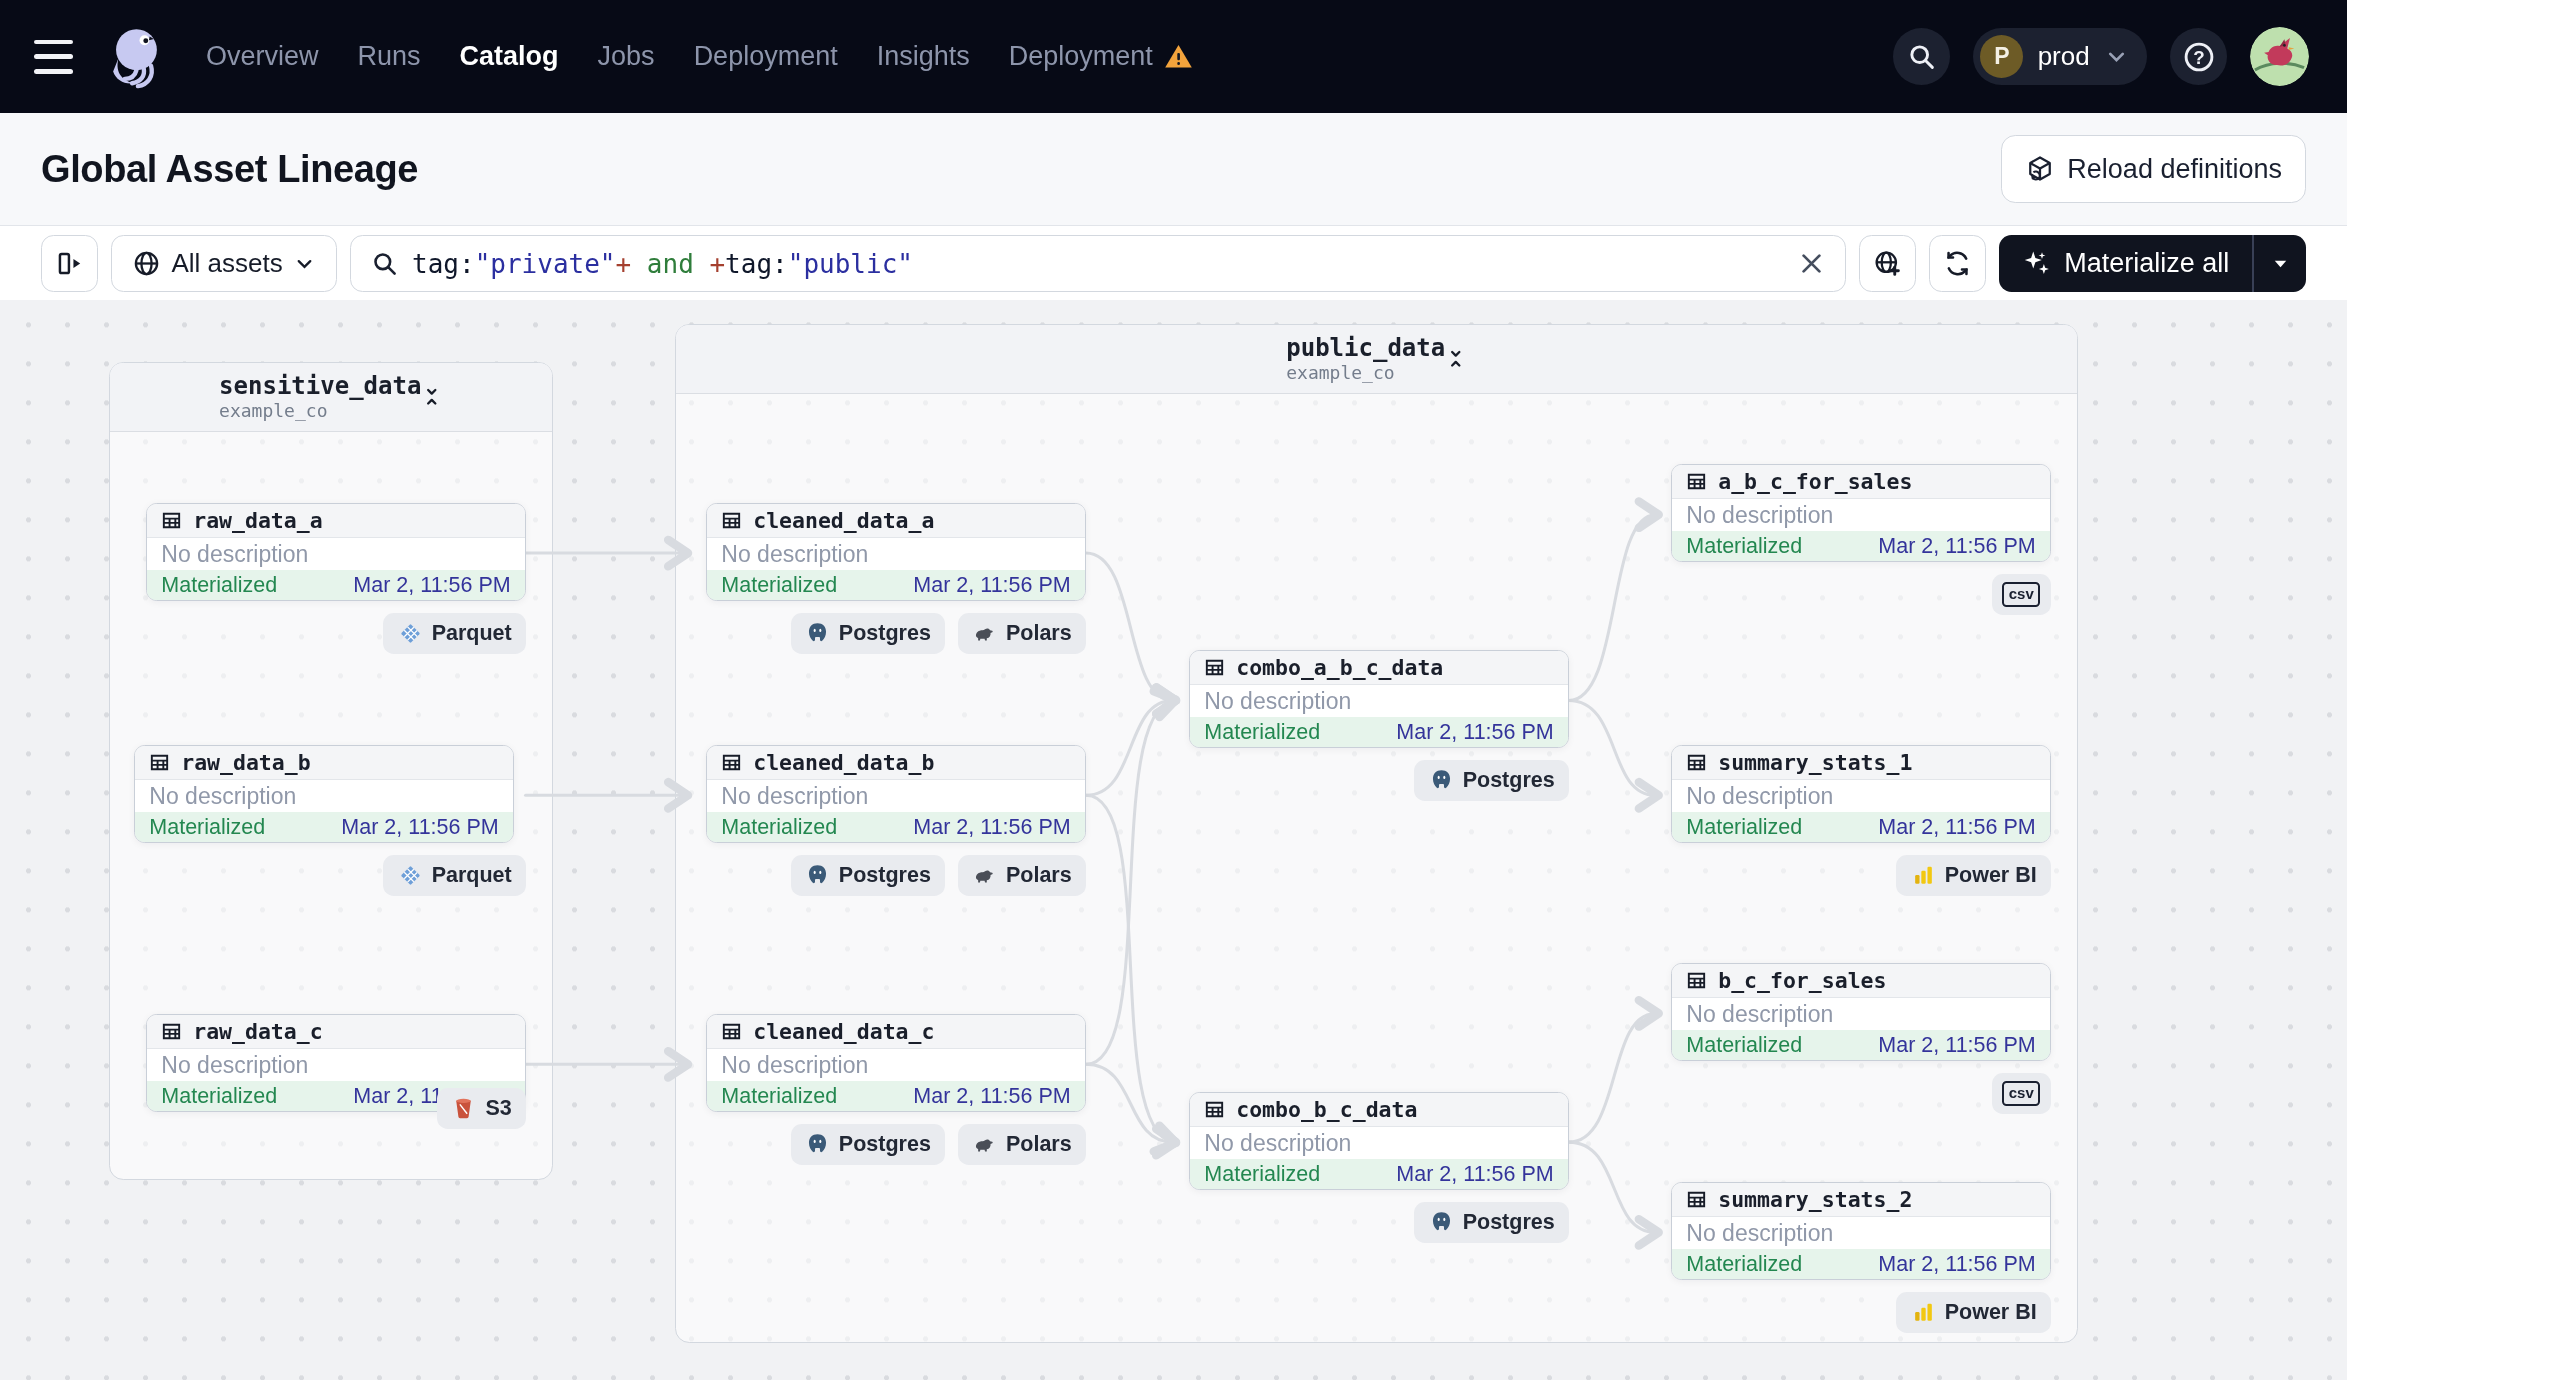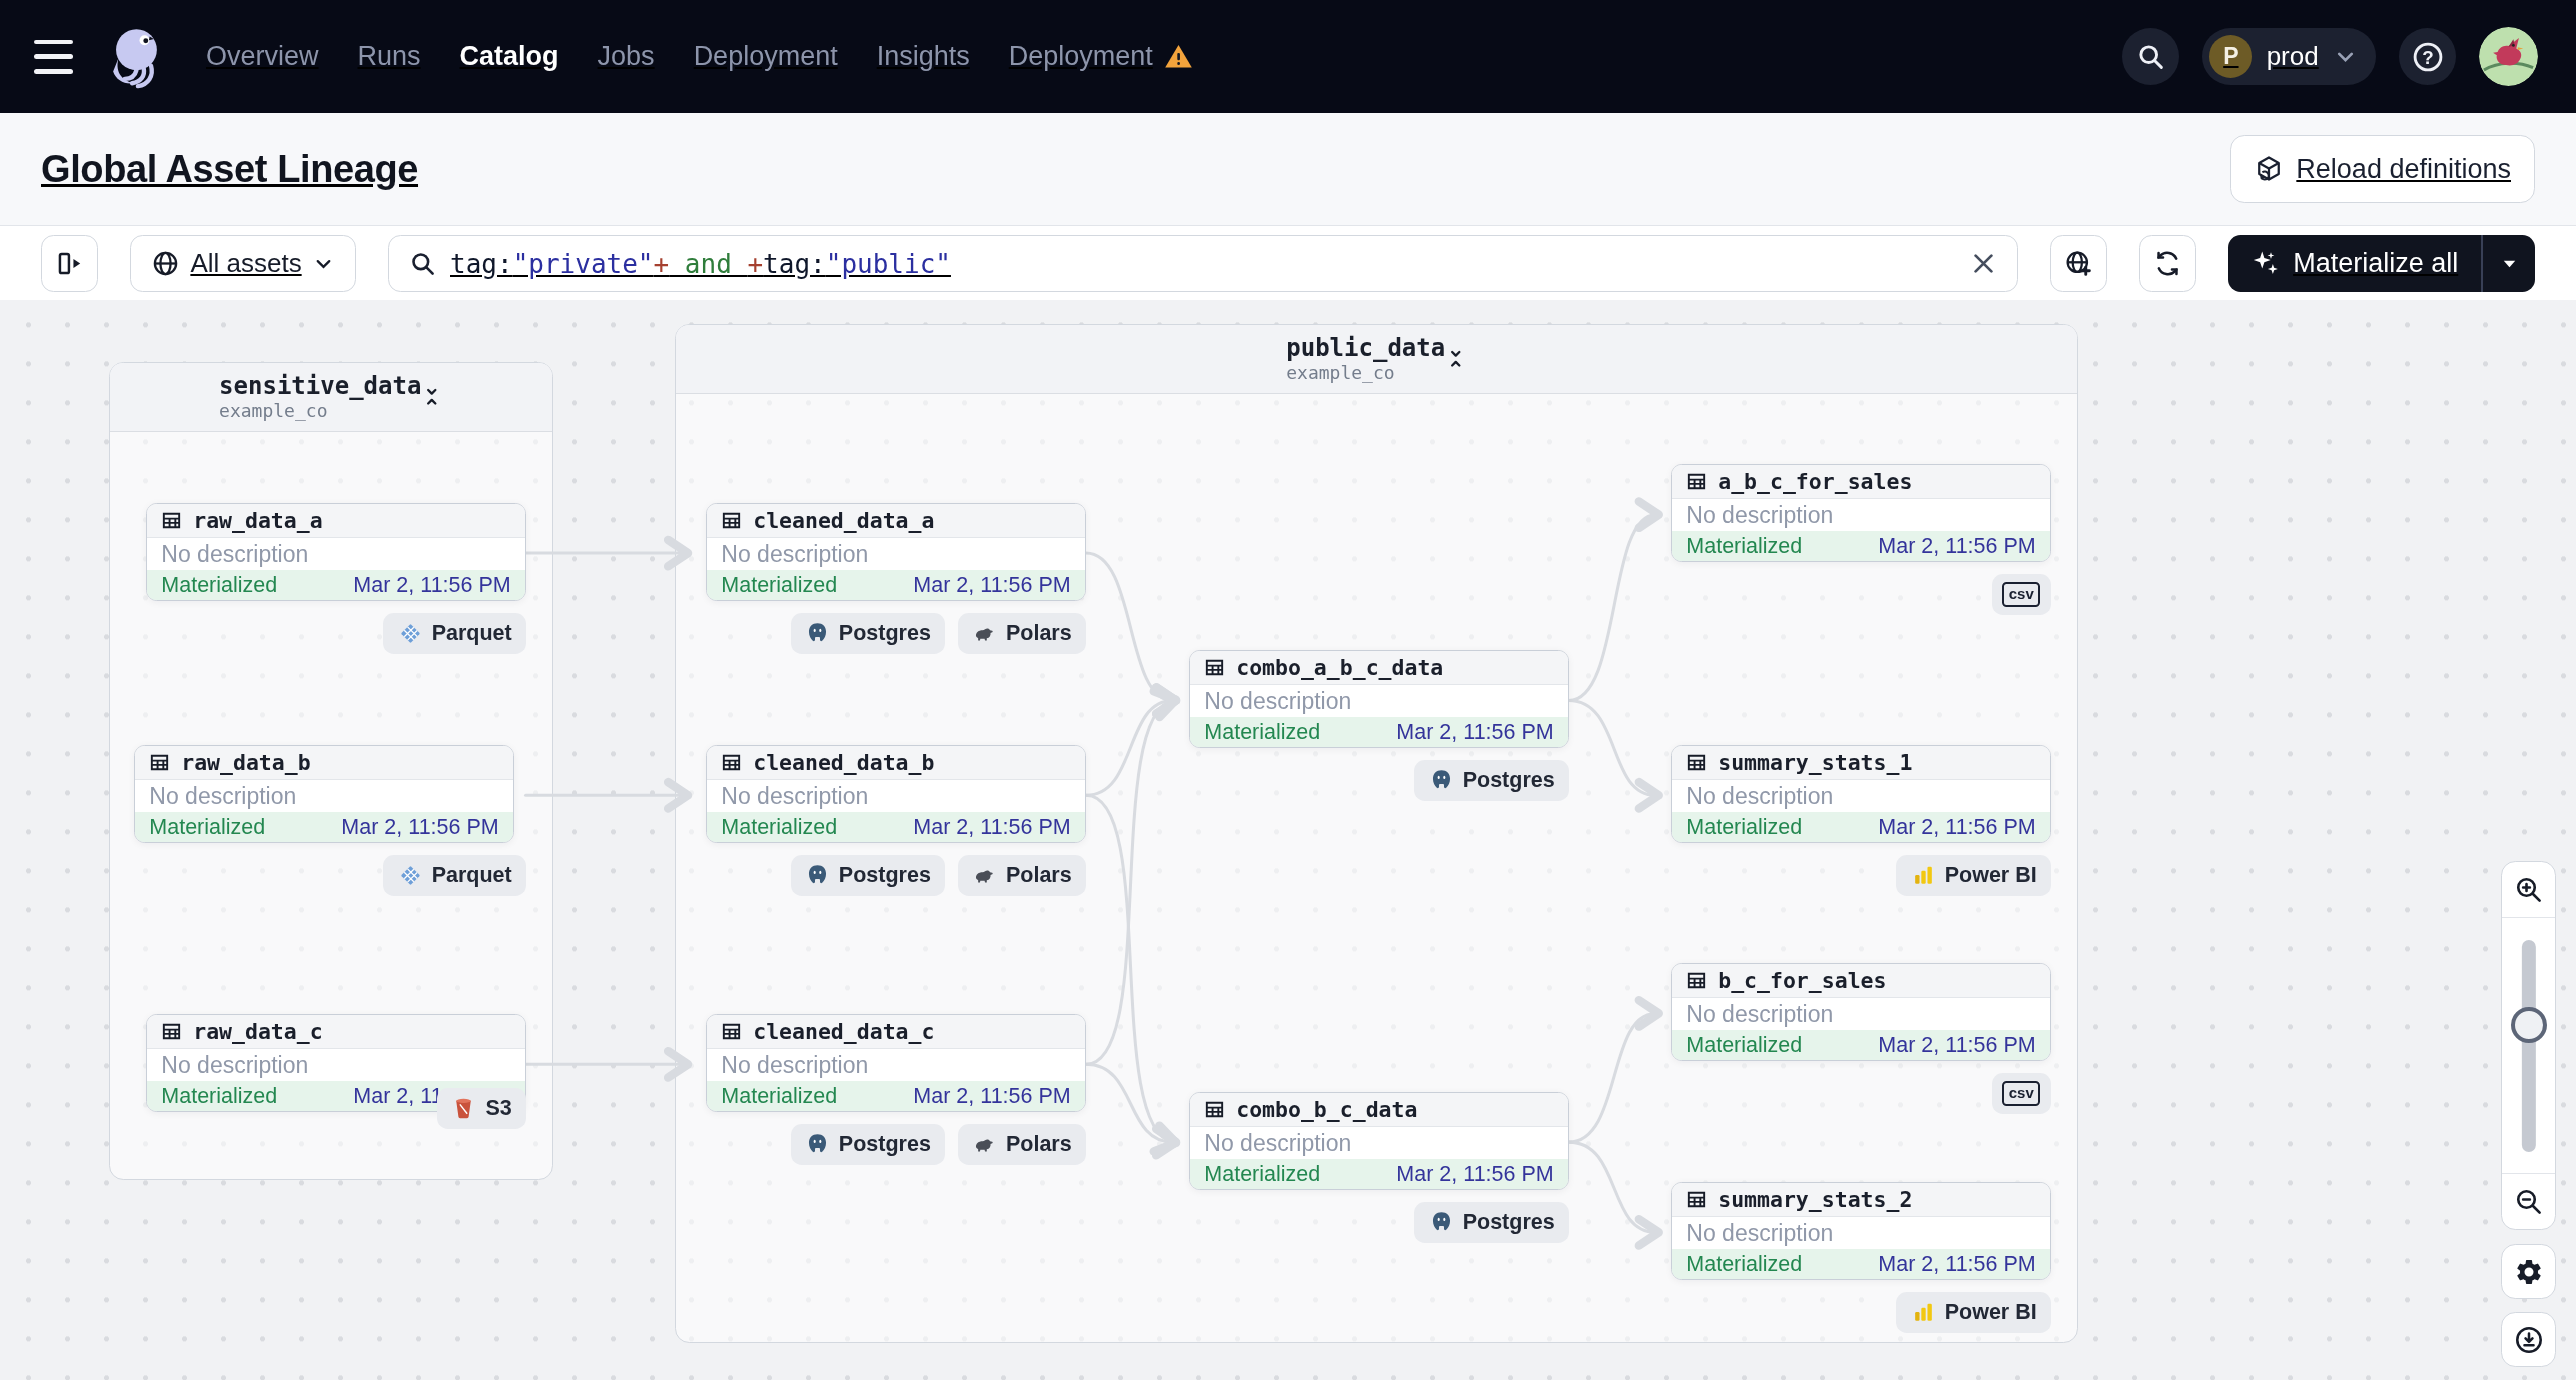--- a/index.html
+++ b/index.html
@@ -6,21 +6,21 @@
     --nav-bg:#070a16; --nav-inactive:#8d95ab; --chip-bg:#1c2130;
     --border:#d3d8df; --line:#e2e5ea; --ink:#11151f; --mono-ink:#1a1f2b;
     --desc:#9098a9; --green:#238750; --green-bg:#e6f4eb; --indigo:#34349b;
     --edge:#d8dbe0; --pill:#e9ebef; --canvas:#f1f2f4; --dot:#d9dbdf;
     --card-border:#c9cfd8; --card-head:#f4f5f7; --group-head:#f2f3f6;
   }
   *{margin:0;padding:0;box-sizing:border-box;}
   html,body{width:2576px;height:1380px;}
   body{font-family:"Liberation Sans",sans-serif;overflow:hidden;background:#fff;}
   .mono{font-family:"DejaVu Sans Mono","Liberation Mono",monospace;}
-  .page{position:relative;width:2576px;height:1380px;overflow:hidden;text-decoration:underline;}
+  .page{position:relative;width:2347px;height:1380px;overflow:hidden;}
 
   
   .nav{height:113px;background:var(--nav-bg);display:flex;align-items:center;padding:0 38px 0 34px;}
   .hamburger{width:39px;height:34px;display:flex;flex-direction:column;justify-content:space-between;cursor:pointer;}
   .hamburger span{display:block;height:4.5px;border-radius:2.7px;background:#f2f3f7;}
   .logo{width:70px;height:70px;margin-left:27px;}
   .nav-menu{display:flex;align-items:center;gap:39px;margin-left:36px;}
   .nav-item{font-size:27px;font-weight:500;color:var(--nav-inactive);cursor:pointer;display:flex;align-items:center;gap:10.7px;}
   .nav-item.active{color:#fff;font-weight:600;}
   .warn-ico{width:29px;height:29px;}
@@ -31,21 +31,21 @@
   .env-name{color:#fff;font-size:26px;font-weight:500;}
   .chev{color:#99a1b5;}
   .avatar{width:59px;height:59px;border-radius:50%;overflow:hidden;cursor:pointer;}
 
   
   .header-row{height:113px;background:#f7f8fa;border-bottom:1.8px solid var(--line);display:flex;align-items:center;justify-content:space-between;padding:0 41px;}
   .page-title{font-size:38px;font-weight:700;color:var(--ink);letter-spacing:-0.4px;}
   .reload-btn{height:68px;background:#fff;border:1.8px solid var(--border);border-radius:14.3px;display:flex;align-items:center;gap:12.5px;padding:0 23px;font-size:27px;font-weight:500;color:#1a2030;cursor:pointer;}
 
   
-  .toolbar{height:75px;background:#fff;display:flex;align-items:center;gap:32px;padding:0 41px;}
+  .toolbar{height:75px;background:#fff;display:flex;align-items:center;gap:13px;padding:0 41px;}
   .tb-btn{height:57px;min-width:57px;border:1.8px solid var(--border);border-radius:12.5px;background:#fff;display:flex;align-items:center;justify-content:center;gap:10.7px;color:#161b28;cursor:pointer;}
   .scope-btn{padding:0 19.7px;font-size:26px;font-weight:500;}
   .search-box{flex:1;height:57px;border:1.8px solid var(--border);border-radius:12.5px;display:flex;align-items:center;gap:14.3px;padding:0 19.7px;cursor:text;}
   .query{flex:1;font-size:26px;white-space:pre;color:#7a8494;}
   .c-key{color:#0f172a;} .c-val{color:#2b2fa0;} .c-op{color:#a5402f;} .c-and{color:#2f7d3b;}
   .x-btn{color:#454e5e;cursor:pointer;display:flex;}
   .mat-btn{height:57px;border-radius:12.5px;background:#10141f;color:#fff;display:flex;align-items:stretch;overflow:hidden;cursor:pointer;}
   .mat-main{display:flex;align-items:center;gap:12.5px;padding:0 23px;font-size:27px;font-weight:500;}
   .mat-div{width:1.8px;background:#394056;}
   .mat-caret{width:52px;display:flex;align-items:center;justify-content:center;}

